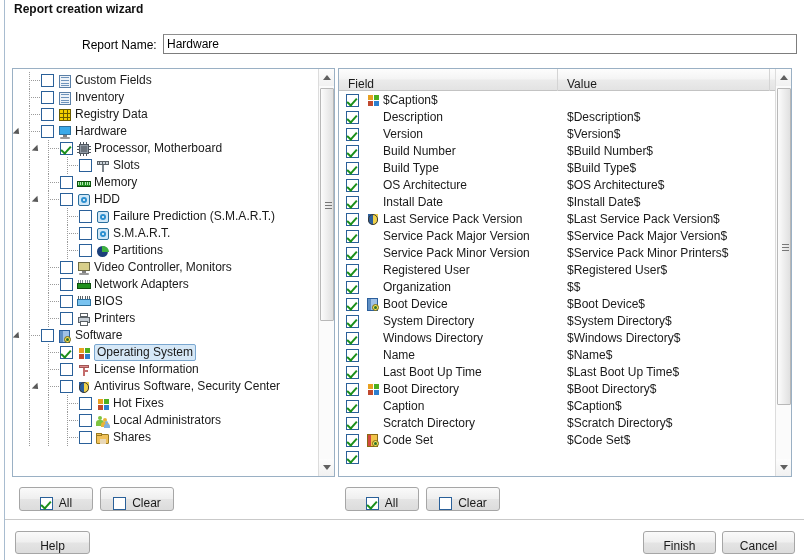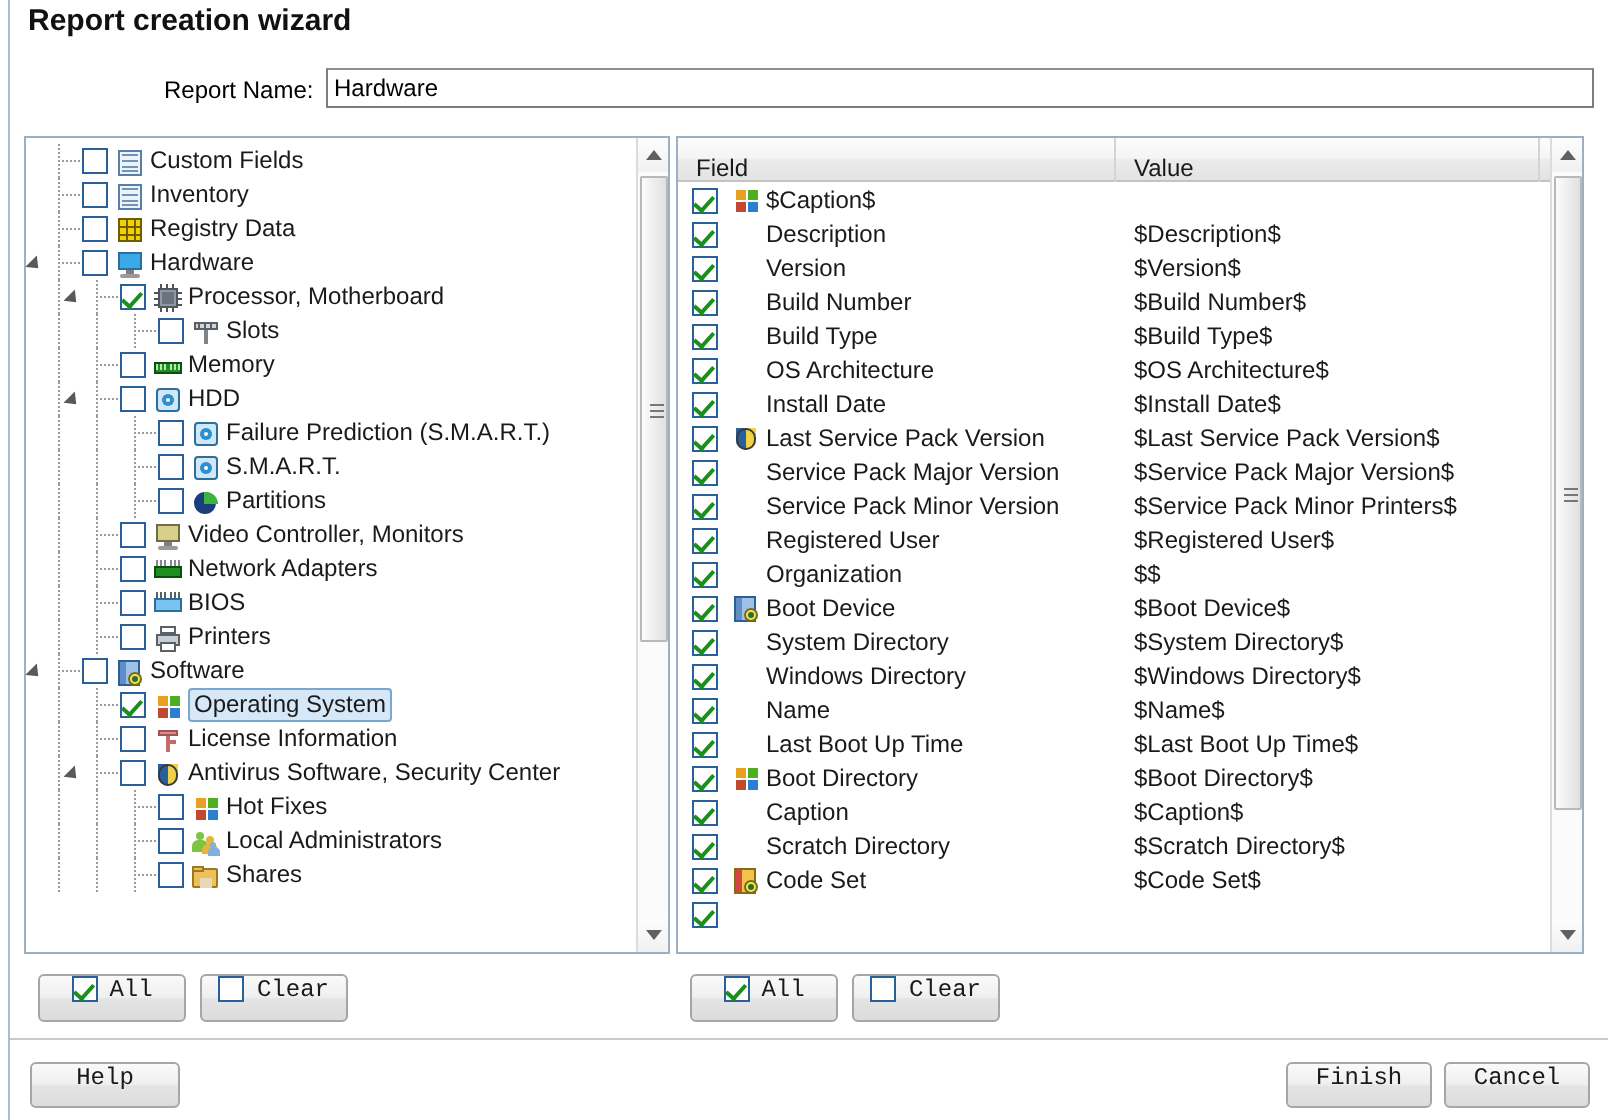--- a/index.html
+++ b/index.html
@@ -15,21 +15,21 @@
     background: #ffffff;
     box-sizing: border-box;
   }
   
   .frame-left {
     position: absolute; left: 4px; top: 0; width: 1px; height: 560px;
     background: #a8bcd0;
   }
   .title {
     position: absolute; left: 14px; top: 2px;
-    font-size: 15px; font-weight: bold; color: #111111;
+    font-size: 12px; font-weight: bold; color: #111111;
     letter-spacing: 0px;
   }
   .rn-label {
     position: absolute; left: 82px; top: 38px;
     font-size: 12px; color: #000000;
   }
   .rn-input {
     position: absolute; left: 163px; top: 34px;
     width: 634px; height: 20px;
     box-sizing: border-box;
@@ -284,24 +284,24 @@
   }
   .sb-grip { position:absolute; left:4px; width:7px; height:1px; background:#777; }
 
   
   .btn {
     position:absolute;
     background: linear-gradient(to bottom,#fafafa 0%, #efefef 48%, #e4e4e4 52%, #dcdcdc 100%);
     border:1px solid #a6a6a6;
     border-radius:3px;
     box-sizing:border-box;
-    font-family:Liberation Mono, monospace;
+    font-family:Liberation Sans, sans-serif;
     font-size:12px;
     color:#1a1a1a;
-    display:flex; align-items:flex-start; justify-content:center;
+    display:flex; align-items:flex-end; justify-content:center;
     cursor:default;
   }
   .btn .bcb {
     position:relative; width:13px; height:13px;
     border:1px solid #2a6099; background:#fff; box-sizing:border-box;
     margin-right:6px; flex:0 0 auto;
   }
   .btn .bcb.on:after {
     content:""; position:absolute; left:2px; top:1px; width:4px; height:8px;
     border:solid #1a8f1a; border-width:0 2px 2px 0; transform:rotate(42deg);

